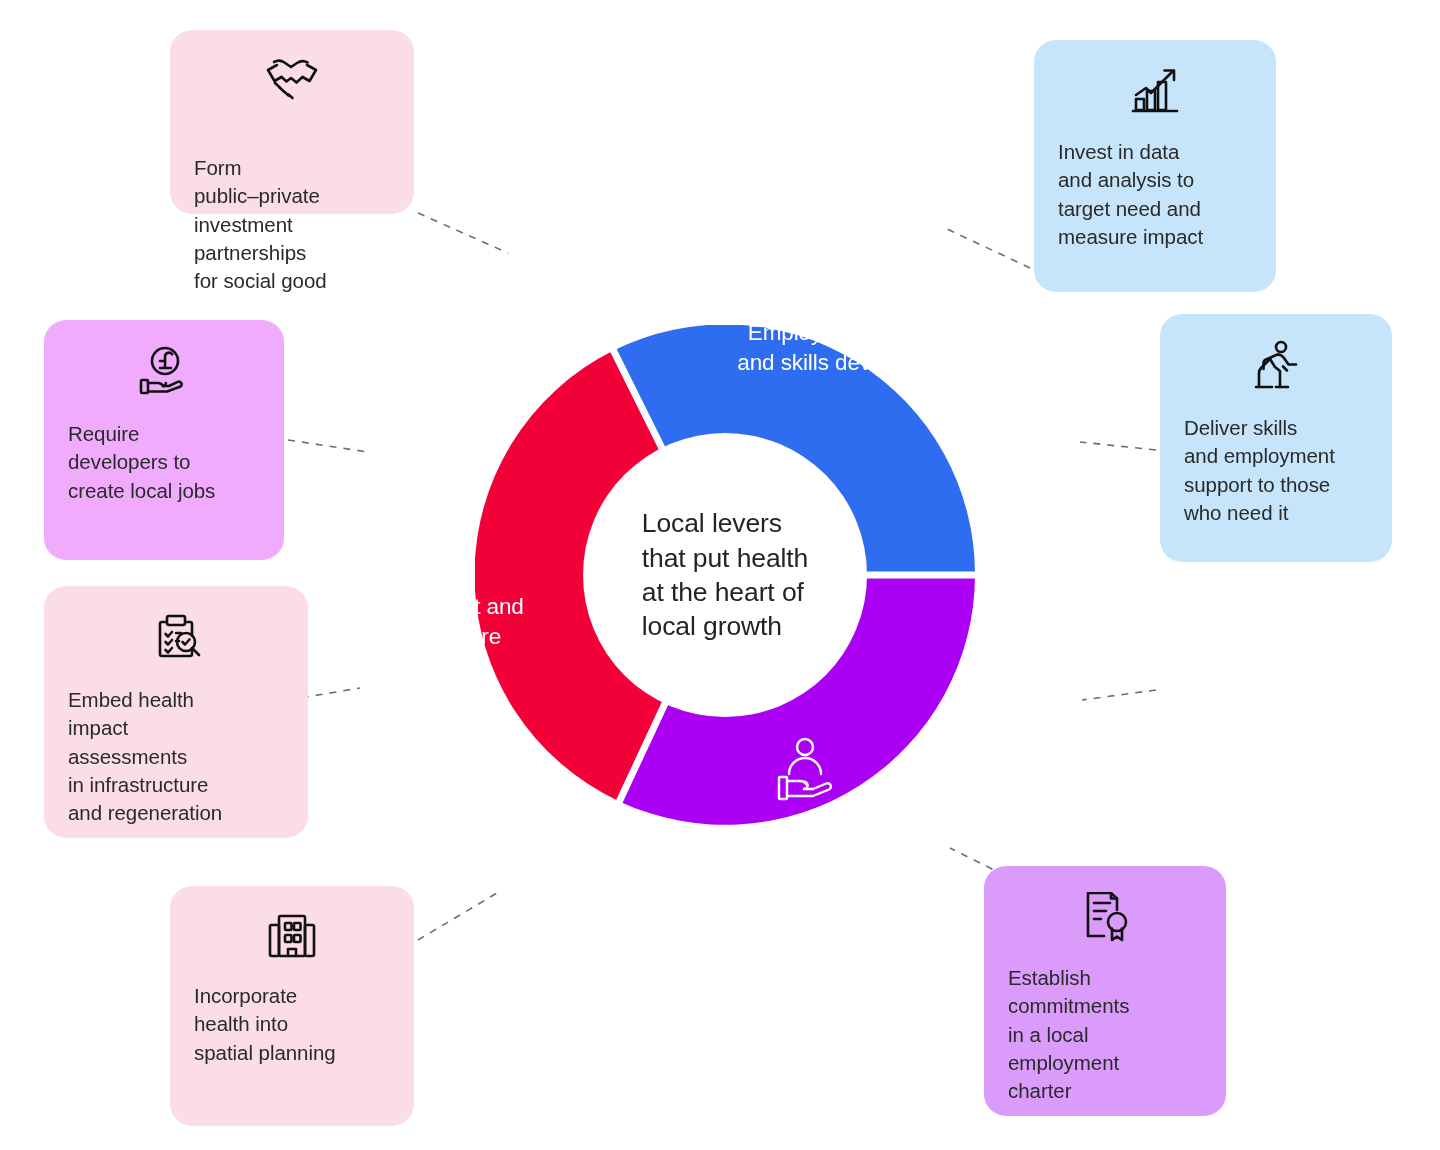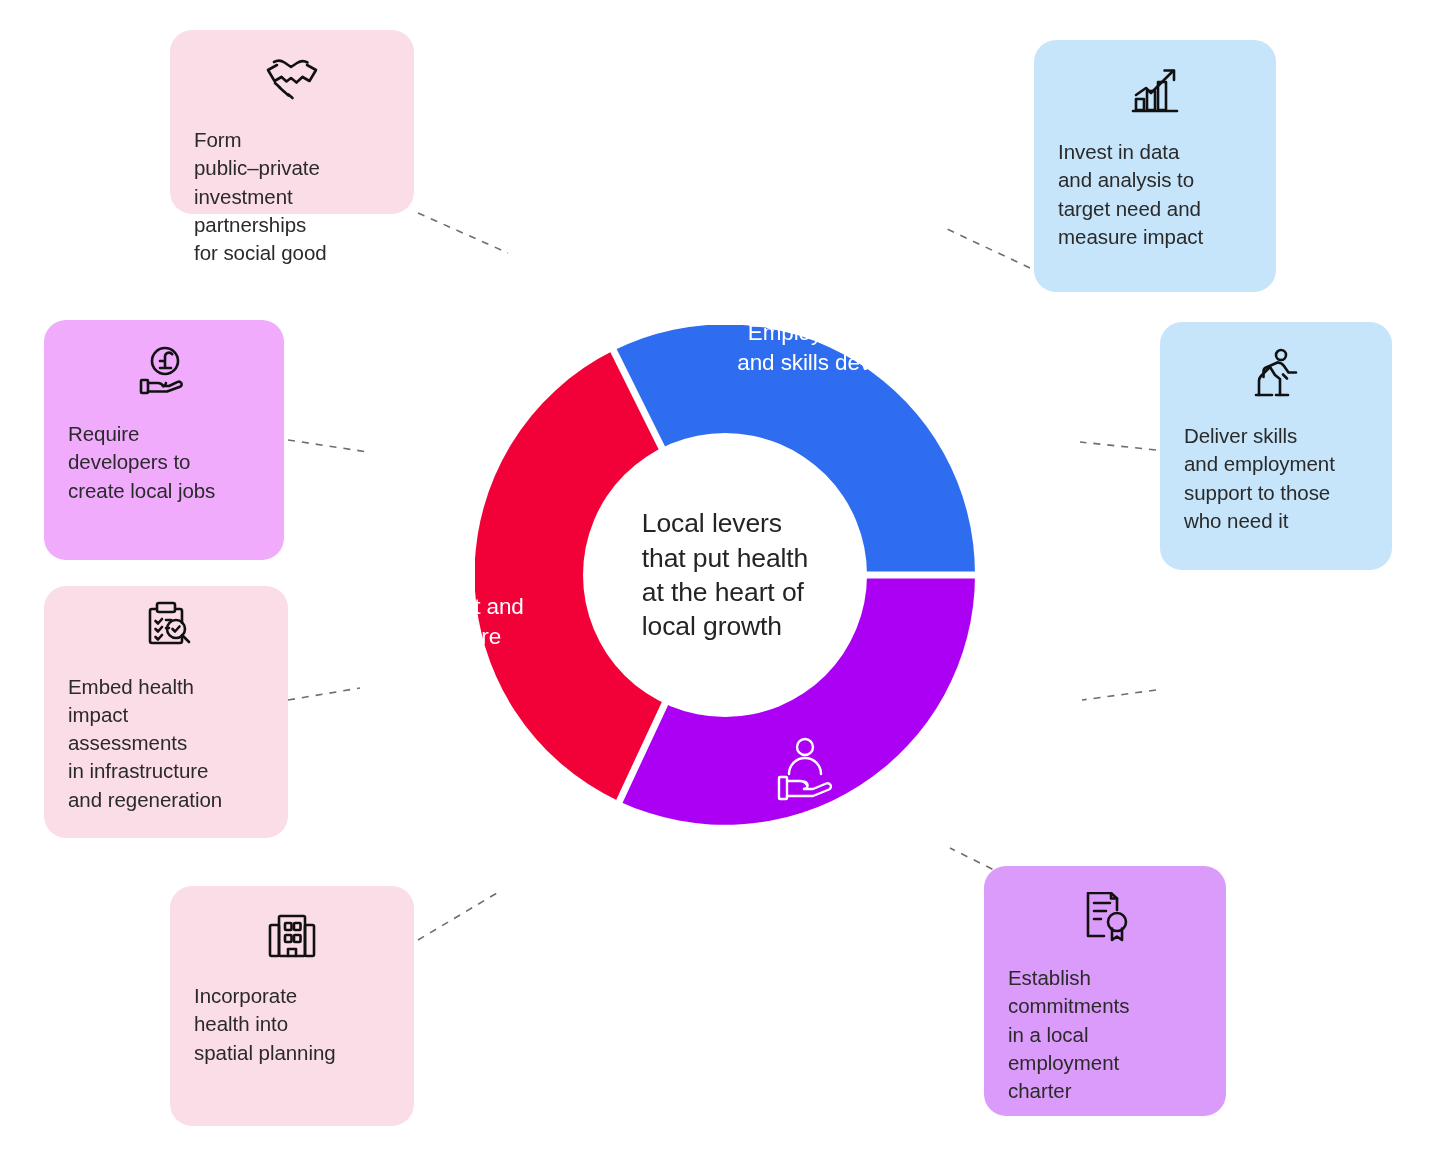--- a/index.html
+++ b/index.html
@@ -94,26 +94,26 @@
     margin-bottom: 18px;
   }
   .card .card-text {
     font-size: 20.5px;
     line-height: 1.38;
     color: #2a2a2a;
     white-space: pre-line;
     letter-spacing: -0.05px;
   }
 
-  .c1 { left: 170px;  top: 30px;  width: 244px; height: 184px; }
+  .c1 { left: 170px;  top: 30px;  width: 244px; height: 184px; gap: 28px; }
   .c2 { left: 44px;   top: 320px; width: 240px; height: 240px; }
-  .c3 { left: 44px;   top: 586px; width: 244px; height: 252px; justify-content: flex-end; }
+  .c3 { left: 44px;   top: 586px; width: 264px; height: 252px; }
   .c4 { left: 170px;  top: 870px; width: 244px; height: 240px; margin-top: 16px; }
   .c5 { left: 1034px; top: 40px;  width: 242px; height: 252px; }
-  .c6 { left: 1160px; top: 322px; width: 232px; height: 248px; }
+  .c6 { left: 1160px; top: 314px; width: 232px; height: 248px; }
   .c7 { left: 1160px; top: 590px; width: 232px; height: 244px; }
   .c8 { left: 984px; top: 866px; width: 242px; height: 250px; }
 </style>
 </head>
 <body>
 
 <div id="stage">
 
   <svg class="connectors" viewBox="0 0 1440 1150" xmlns="http://www.w3.org/2000/svg">
     <g stroke="#6E6E6E" stroke-width="1.6" stroke-dasharray="7 7" fill="none">

